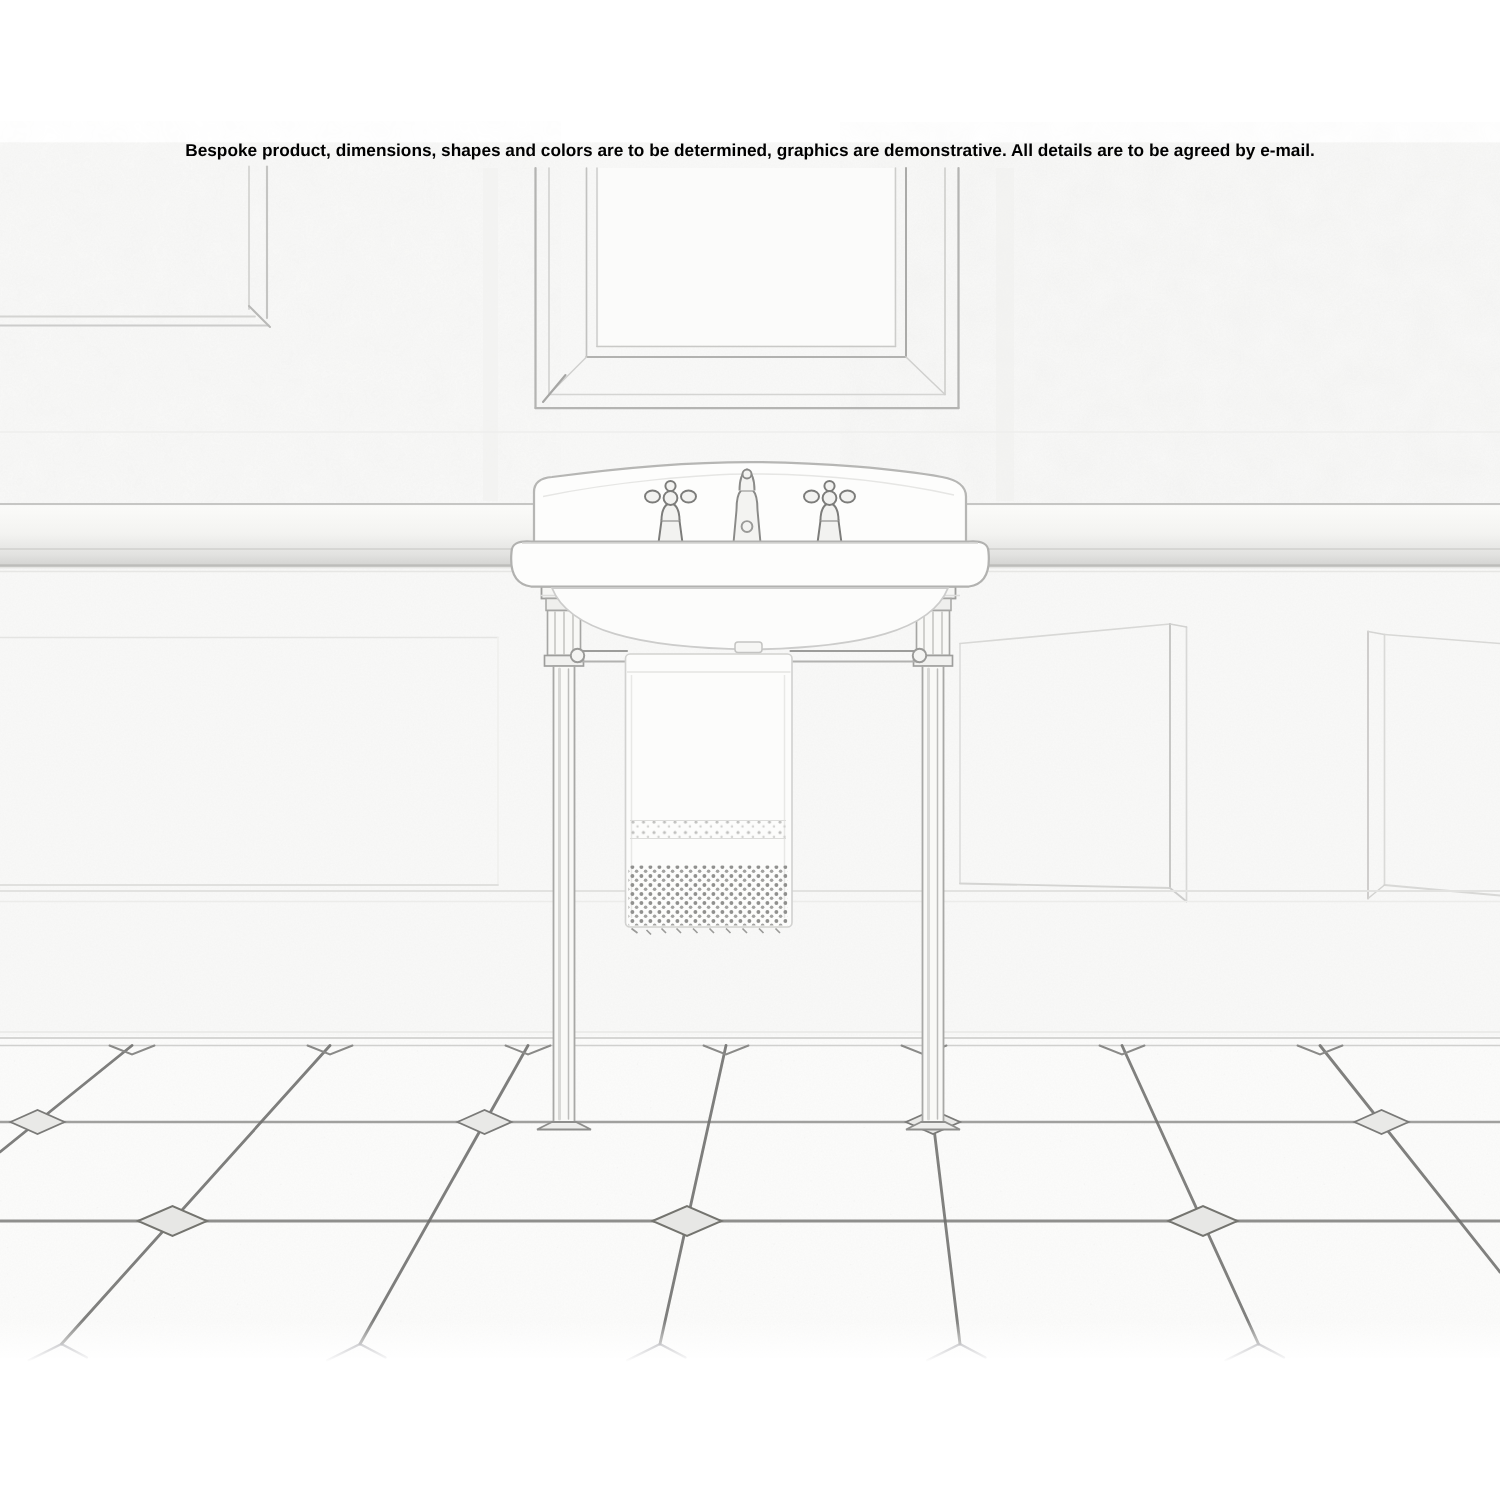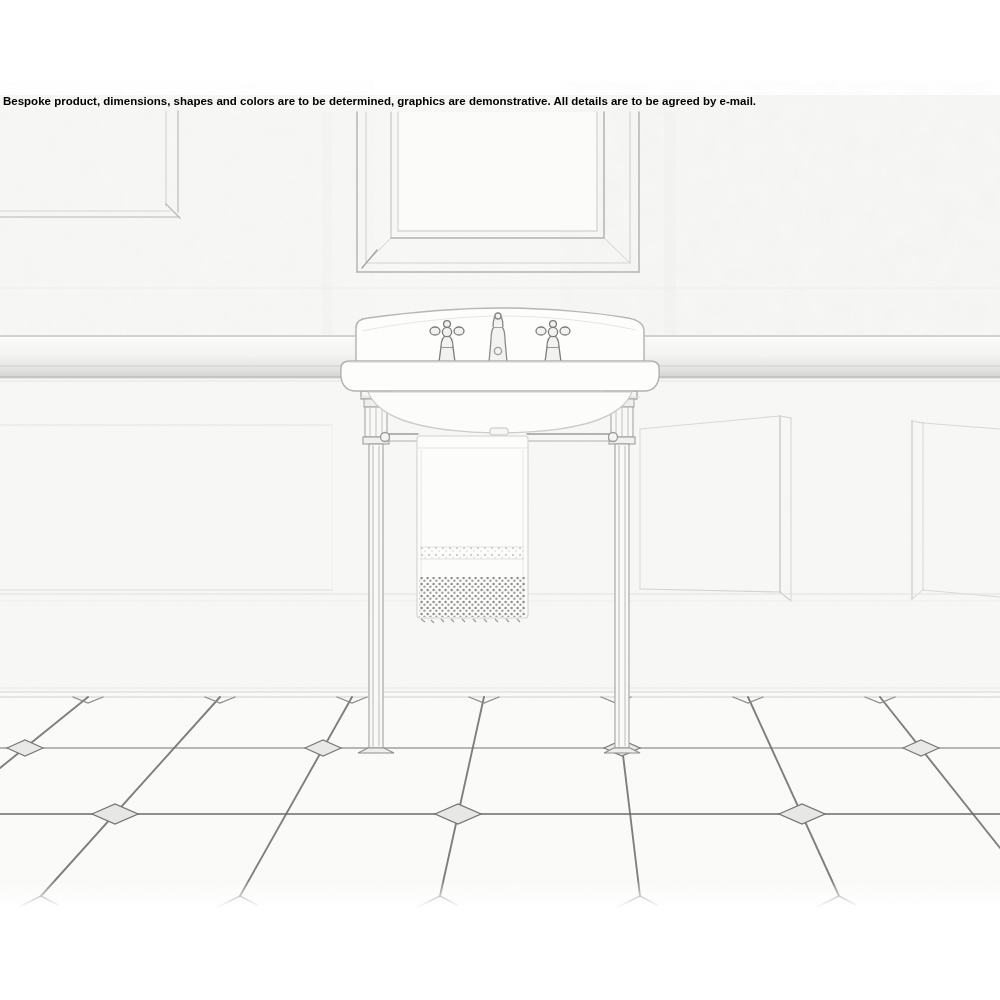--- a/index.html
+++ b/index.html
@@ -1,20 +1,20 @@
 <!DOCTYPE html>
 <html><head>
 <meta charset="utf-8">
 <style>
   html,body{margin:0;padding:0;}
   body{
     width:1000px;height:1000px;background:#ffffff;position:relative;overflow:hidden;
     font-family:"Liberation Sans",sans-serif;
   }
-  .stage{position:absolute;inset:0;width:1000px;height:1000px;}
+  .stage{position:absolute;inset:0;width:1000px;height:1000px;text-align:center;}
   .banner{
     position:absolute;left:3px;top:95px;width:994px;
     font-family:"Liberation Sans","DejaVu Sans",sans-serif;
     font-size:11.5px;font-weight:bold;color:#000;letter-spacing:0px;white-space:nowrap;
   }
   svg{position:absolute;left:0;top:0;}
 </style>
 </head>
 <body>
 

